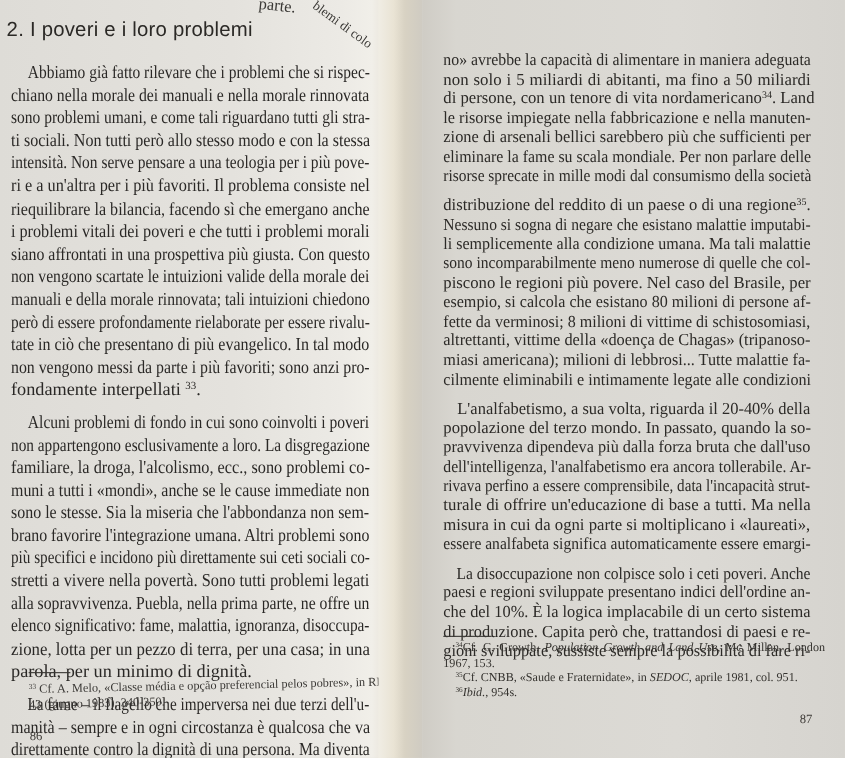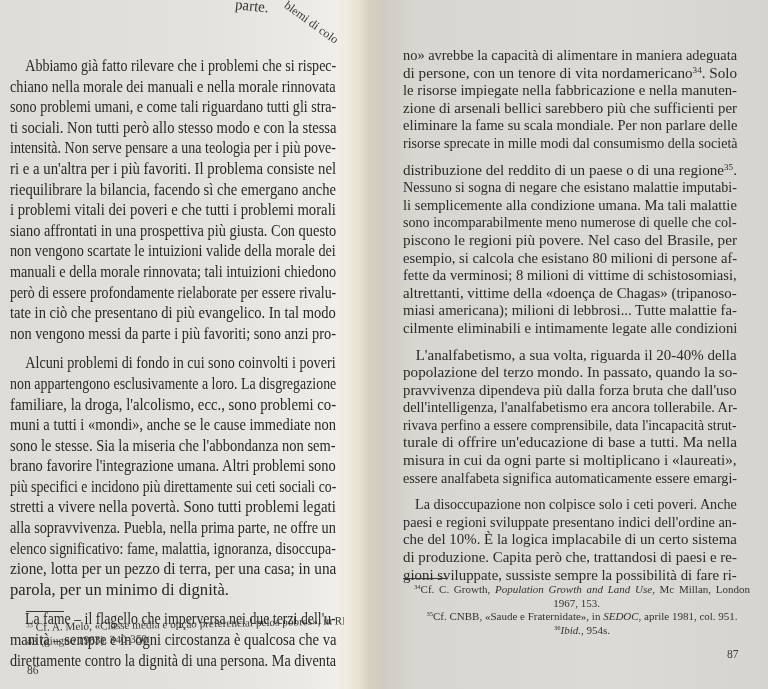--- a/index.html
+++ b/index.html
@@ -74,54 +74,56 @@
   .right-body .indent { padding-left: 13px; }
   .right-body .para-gap { height: 9px; }
 
   .fn-rule-r {
     position: absolute; left: 403px; top: 578px; width: 44px; height: 1px; background: #3a3835;
   }
   .fn-right {
     position: absolute; left: 403px; top: 583px; width: 347px;
     font-size: 11px; line-height: 13.5px; color: #35332f;
   }
-  .fn-right .fl { display: block; white-space: nowrap; text-align: center; }
+  .fn-right .fl { display: block; white-space: nowrap; }
   .fn-right .fl.ind { padding-left: 11px; }
   .fn-right .just { text-align: justify; text-align-last: justify; }
   .pnum-right {
     position: absolute; left: 727px; top: 648px; font-size: 11.5px; color: #3d3a36; text-align: center;
   }
   sup { font-size: 0.6em; vertical-align: 0.55em; line-height: 0; }
   i { font-style: italic; }
 </style>
 </head>
 <body>
 
 <div class="spread">
 
   <div class="page page-left">
     <span class="top-fragment">parte.</span>
     <span class="top-fragment-2">blemi di colo</span>
 
+    <div class="section-heading">2. I poveri e i loro problemi</div>
 
     <div class="left-body" id="left-body">
         <span class="line indent" style="transform: scaleX(0.847);">Abbiamo già fatto rilevare che i problemi che si rispec-</span>
         <span class="line" style="transform: scaleX(0.862);">chiano nella morale dei manuali e nella morale rinnovata</span>
         <span class="line" style="transform: scaleX(0.849);">sono problemi umani, e come tali riguardano tutti gli stra-</span>
         <span class="line" style="transform: scaleX(0.879);">ti sociali. Non tutti però allo stesso modo e con la stessa</span>
         <span class="line" style="transform: scaleX(0.845);">intensità. Non serve pensare a una teologia per i più pove-</span>
         <span class="line" style="transform: scaleX(0.891);">ri e a un'altra per i più favoriti. Il problema consiste nel</span>
         <span class="line" style="transform: scaleX(0.881);">riequilibrare la bilancia, facendo sì che emergano anche</span>
         <span class="line" style="transform: scaleX(0.886);">i problemi vitali dei poveri e che tutti i problemi morali</span>
         <span class="line" style="transform: scaleX(0.867);">siano affrontati in una prospettiva più giusta. Con questo</span>
         <span class="line" style="transform: scaleX(0.856);">non vengono scartate le intuizioni valide della morale dei</span>
         <span class="line" style="transform: scaleX(0.856);">manuali e della morale rinnovata; tali intuizioni chiedono</span>
         <span class="line" style="transform: scaleX(0.838);">però di essere profondamente rielaborate per essere rivalu-</span>
         <span class="line" style="transform: scaleX(0.876);">tate in ciò che presentano di più evangelico. In tal modo</span>
         <span class="line" style="transform: scaleX(0.867);">non vengono messi da parte i più favoriti; sono anzi pro-</span>
+        <span class="line" style="transform: scaleX(1);">fondamente interpellati <sup>33</sup>.</span>
         <div class="para-gap"></div>
         <span class="line indent" style="transform: scaleX(0.851);">Alcuni problemi di fondo in cui sono coinvolti i poveri</span>
         <span class="line" style="transform: scaleX(0.838);">non appartengono esclusivamente a loro. La disgregazione</span>
         <span class="line" style="transform: scaleX(0.891);">familiare, la droga, l'alcolismo, ecc., sono problemi co-</span>
         <span class="line" style="transform: scaleX(0.872);">muni a tutti i «mondi», anche se le cause immediate non</span>
         <span class="line" style="transform: scaleX(0.874);">sono le stesse. Sia la miseria che l'abbondanza non sem-</span>
         <span class="line" style="transform: scaleX(0.869);">brano favorire l'integrazione umana. Altri problemi sono</span>
         <span class="line" style="transform: scaleX(0.832);">più specifici e incidono più direttamente sui ceti sociali co-</span>
         <span class="line" style="transform: scaleX(0.896);">stretti a vivere nella povertà. Sono tutti problemi legati</span>
         <span class="line" style="transform: scaleX(0.86);">alla sopravvivenza. Puebla, nella prima parte, ne offre un</span>
@@ -140,21 +142,22 @@
       <div>43 (giugno 1983), 340-350.</div>
     </div>
     <div class="pnum-left">86</div>
   </div>
 
   <div class="gutter"></div>
 
   <div class="page page-right">
     <div class="right-body" id="right-body">
         <span class="line" style="transform: scaleX(0.941); transform-origin: left center;"><span>no» avrebbe la capacità di alimentare in maniera adeguata</span></span>
-        <span class="line" style="transform: scaleX(0.991); transform-origin: left center;"><span>di persone, con un tenore di vita nordamericano</span><sup>34</sup><span>. Solo</span></span>
+        <span class="line"><span>non solo i 5 miliardi di abitanti, ma fino a 50 miliardi</span></span>
+        <span class="line" style="transform: scaleX(0.991); transform-origin: left center;"><span>di persone, con un tenore di vita nordamericano</span><sup>34</sup><span>. Land</span></span>
         <span class="line" style="transform: scaleX(0.965); transform-origin: left center;"><span>le risorse impiegate nella fabbricazione e nella manuten-</span></span>
         <span class="line" style="transform: scaleX(0.974); transform-origin: left center;"><span>zione di arsenali bellici sarebbero più che sufficienti per</span></span>
         <span class="line" style="transform: scaleX(0.944); transform-origin: left center;"><span>eliminare la fame su scala mondiale. Per non parlare delle</span></span>
         <span class="line" style="transform: scaleX(0.918); transform-origin: left center;"><span>risorse sprecate in mille modi dal consumismo della società</span></span>
         <div class="para-gap"></div>
         <span class="line" style="transform: scaleX(0.988); transform-origin: left center;"><span>distribuzione del reddito di un paese o di una regione</span><sup>35</sup><span>.</span></span>
         <span class="line" style="transform: scaleX(0.925); transform-origin: left center;"><span>Nessuno si sogna di negare che esistano malattie imputabi-</span></span>
         <span class="line" style="transform: scaleX(0.954); transform-origin: left center;"><span>li semplicemente alla condizione umana. Ma tali malattie</span></span>
         <span class="line" style="transform: scaleX(0.923); transform-origin: left center;"><span>sono incomparabilmente meno numerose di quelle che col-</span></span>
         <span class="line" style="transform: scaleX(0.994); transform-origin: left center;"><span>piscono le regioni più povere. Nel caso del Brasile, per</span></span>

